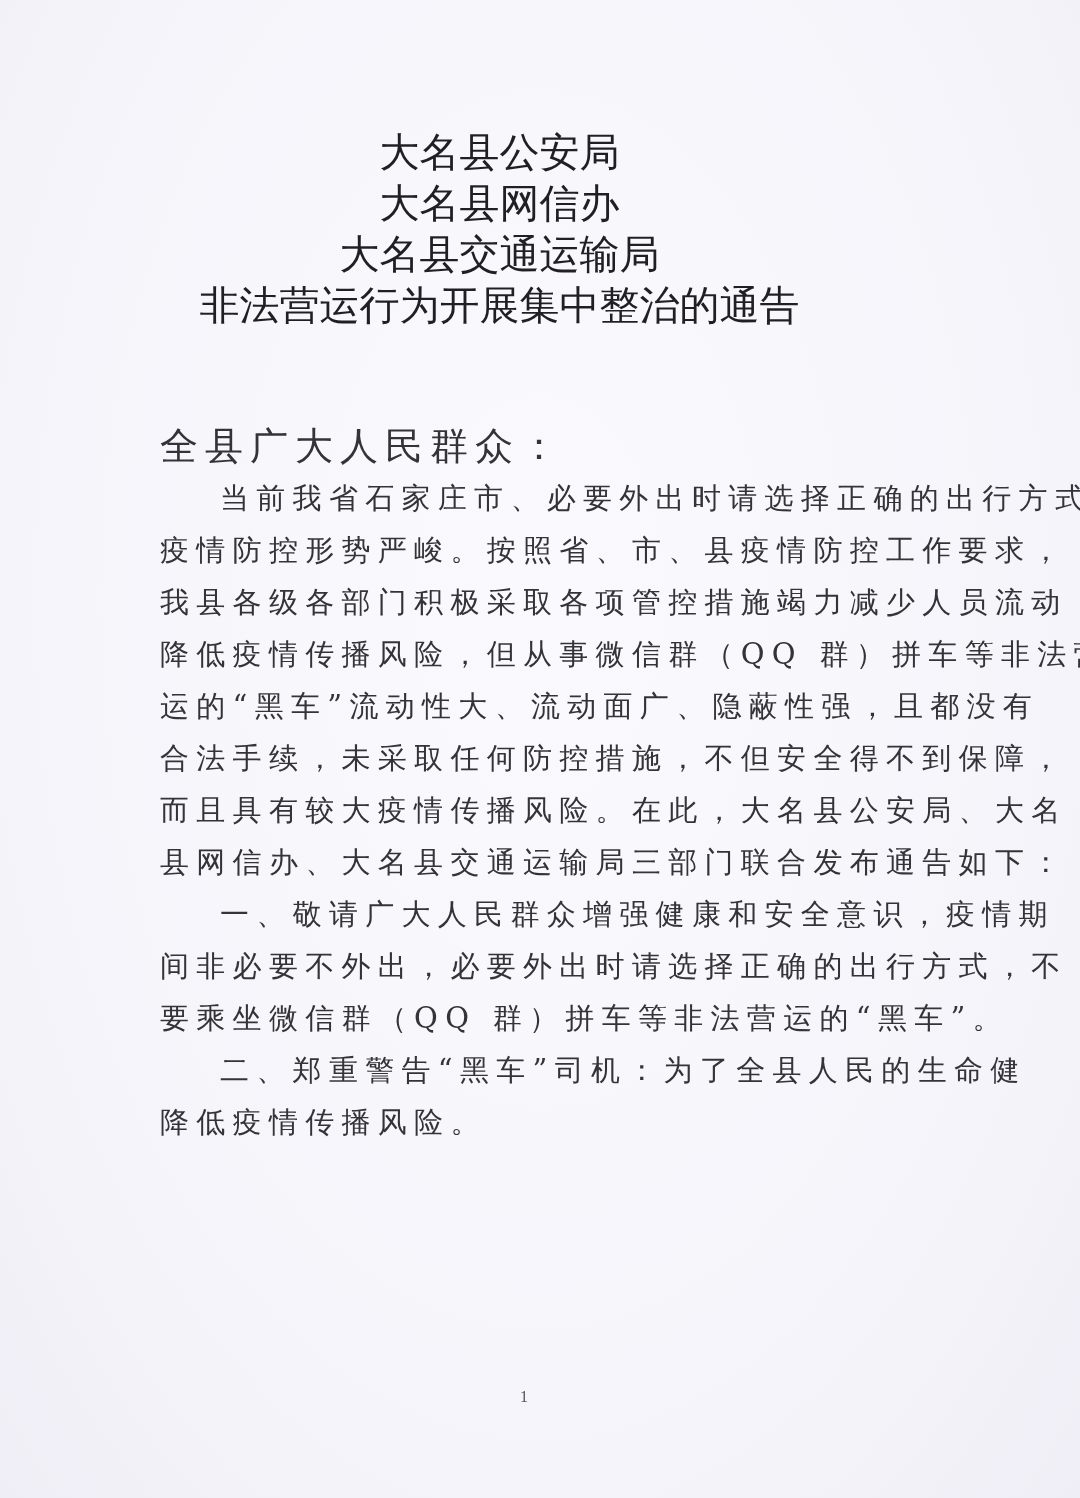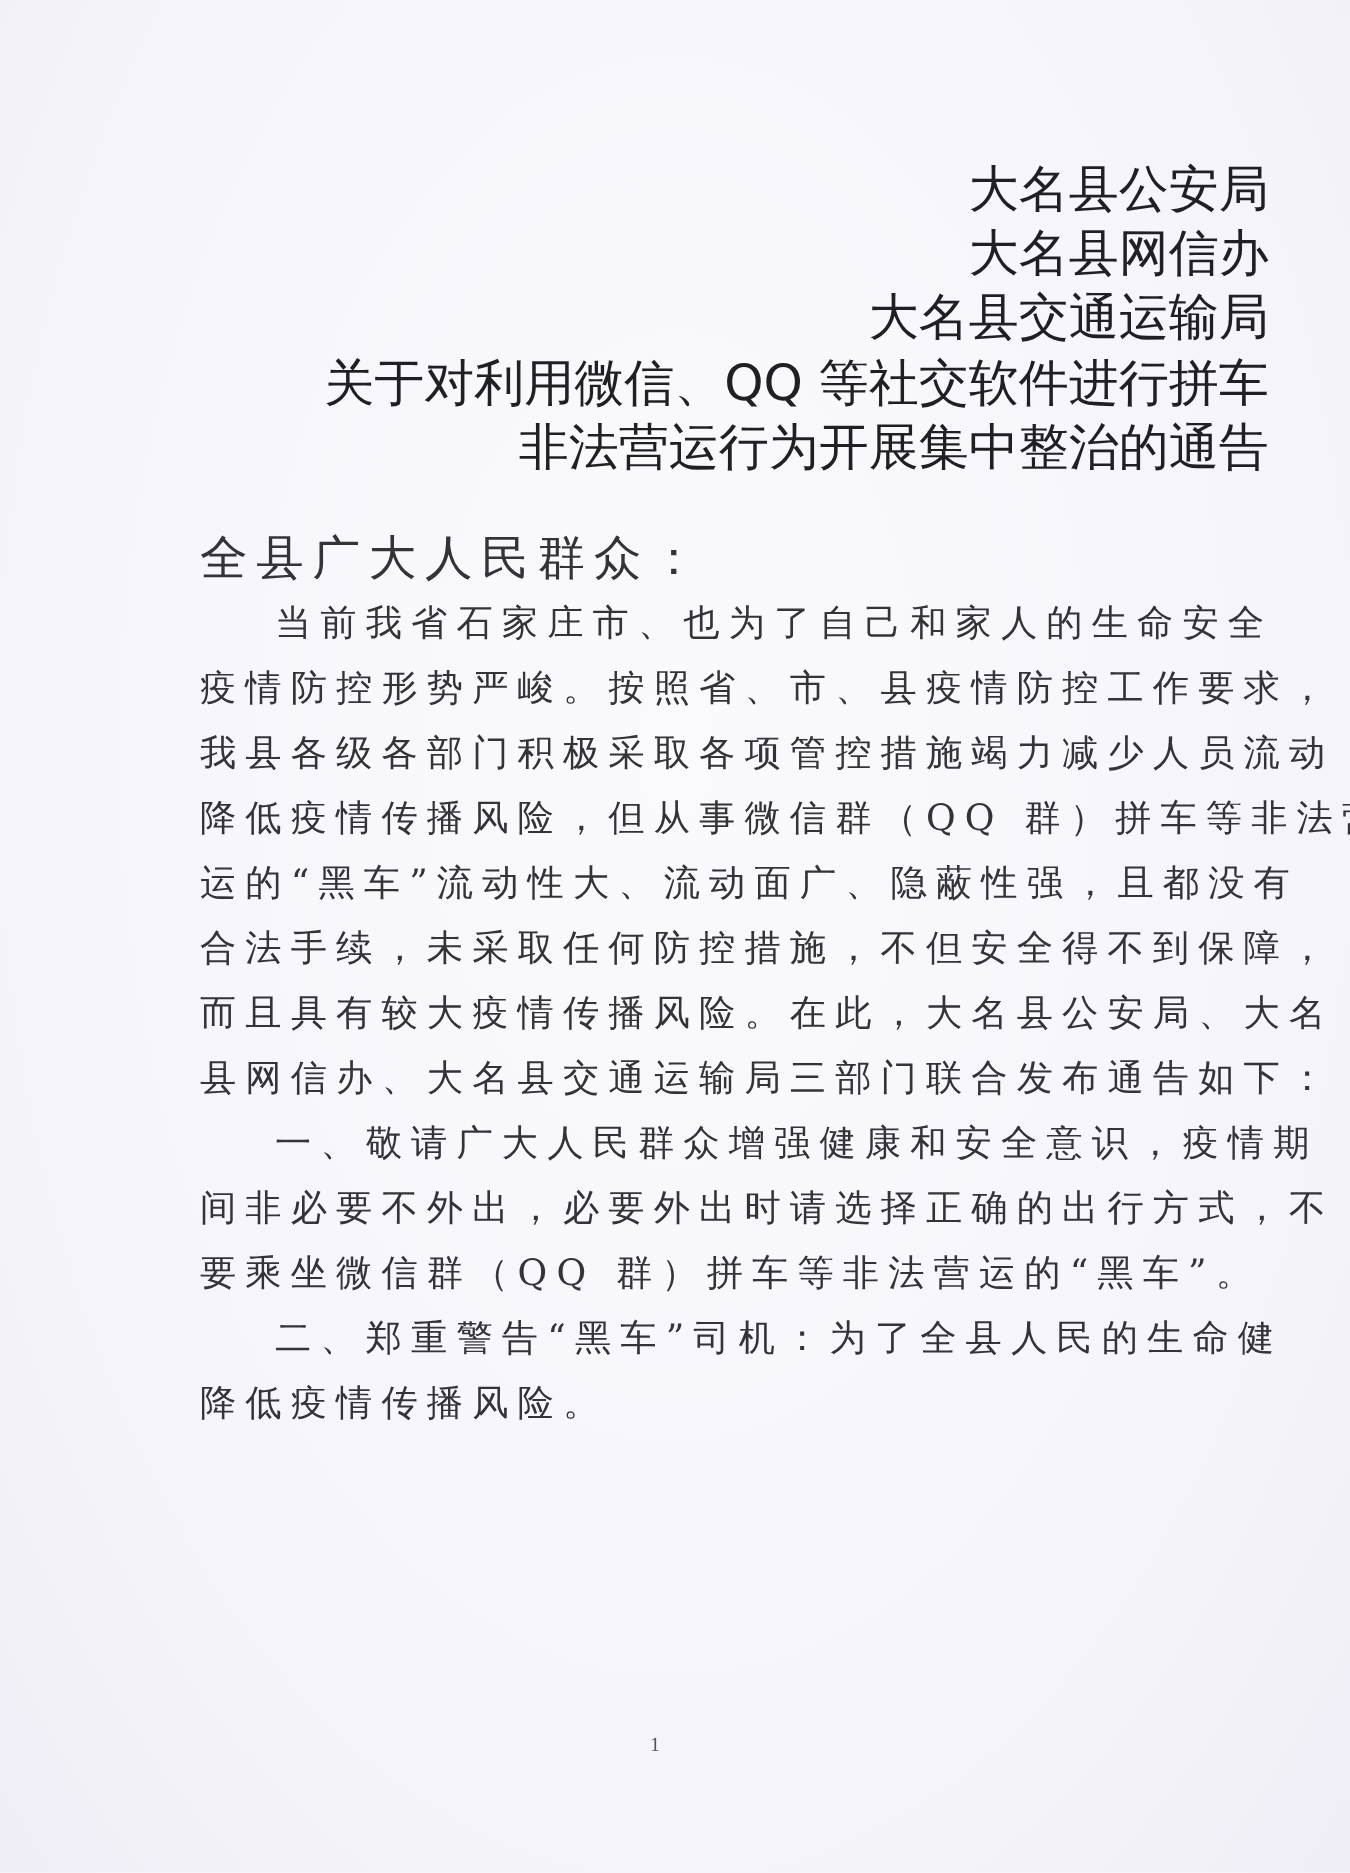--- a/index.html
+++ b/index.html
@@ -17,24 +17,24 @@
     }
     .page {
       position: absolute;
       left: 0; top: 0;
       width: 1080px; height: 1498px;
       background:
         radial-gradient(ellipse at 50% 40%, #fafafe 0%, #f5f4fa 70%, #efeef6 100%);
     }
     .title-block {
       position: absolute;
-      left: 16px;
+      left: 0;
       top: 127px;
       width: 999px;
-      text-align: right;
+      text-align: center;
     }
     .title-line {
       font-family: "DejaVu Sans", "Liberation Sans", sans-serif;
       font-size: 40px;
       line-height: 51px;
       height: 51px;
       color: #1f1f24;
       letter-spacing: 0px;
       white-space: nowrap;
     }
@@ -79,29 +79,28 @@
   </style>
 </head>
 <body>
 
 <div class="page">
 
   <div class="title-block">
     <div class="title-line">大名县公安局</div>
     <div class="title-line">大名县网信办</div>
     <div class="title-line">大名县交通运输局</div>
-    <div class="title-line l4">关于对利用微信、QQ 等社交软件进行拼车</div>
     <div class="title-line">非法营运行为开展集中整治的通告</div>
   </div>
 
   <div class="body-block">
     <div class="salutation">全县广大人民群众：</div>
 
     <div class="para">
-      <span class="line indent">当前我省石家庄市、也为了自己和家人的生命安全</span>
+      <span class="line indent">当前我省石家庄市、必要外出时请选择正确的出行方式</span>
       <span class="line">疫情防控形势严峻。按照省、市、县疫情防控工作要求，</span>
       <span class="line">我县各级各部门积极采取各项管控措施竭力减少人员流动，</span>
       <span class="line">降低疫情传播风险，但从事微信群（QQ 群）拼车等非法营</span>
       <span class="line">运的“黑车”流动性大、流动面广、隐蔽性强，且都没有</span>
       <span class="line">合法手续，未采取任何防控措施，不但安全得不到保障，</span>
       <span class="line">而且具有较大疫情传播风险。在此，大名县公安局、大名</span>
       <span class="line">县网信办、大名县交通运输局三部门联合发布通告如下：</span>
     </div>
 
     <div class="para">

